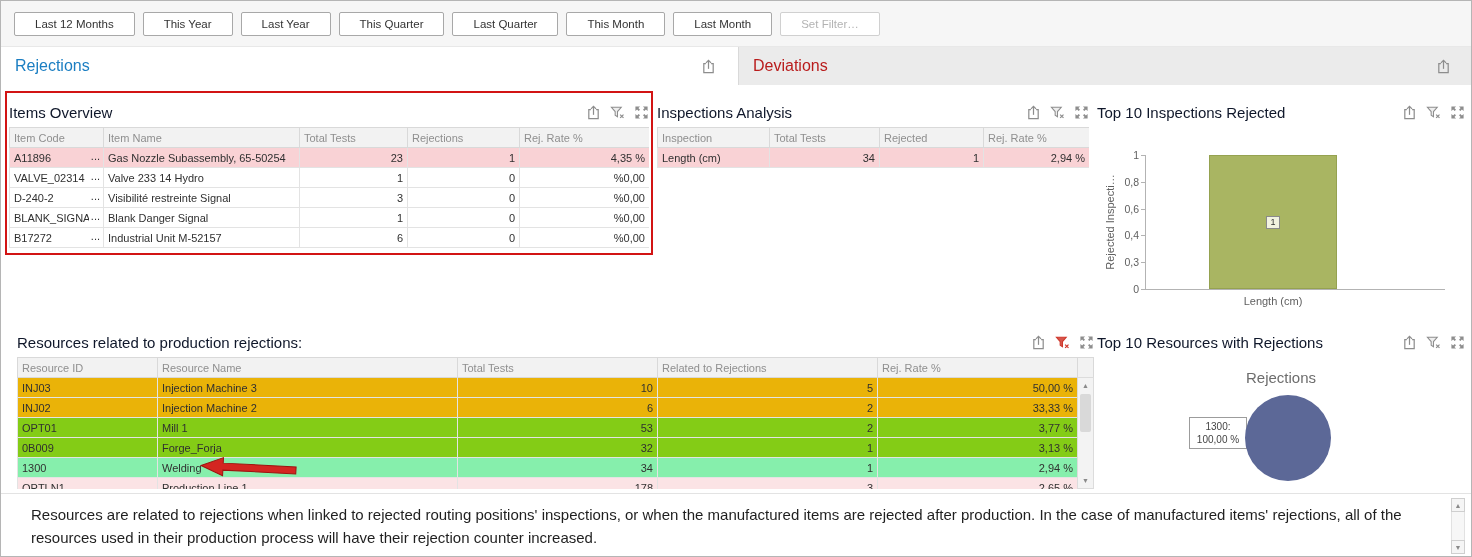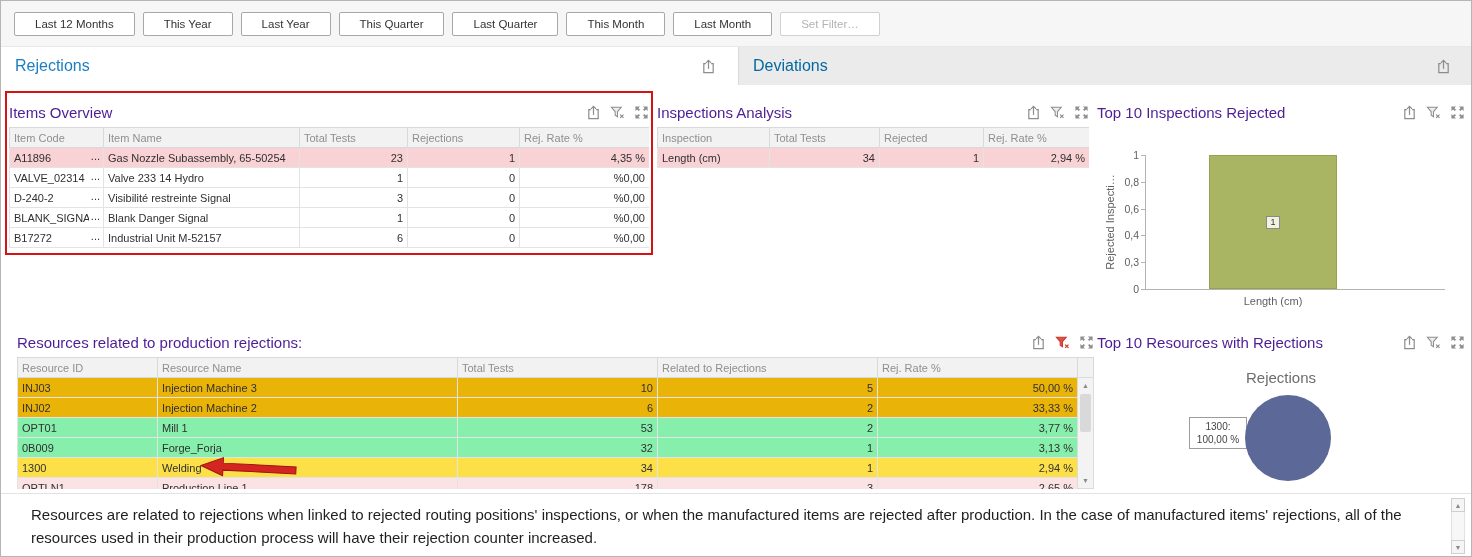--- a/index.html
+++ b/index.html
@@ -11,41 +11,41 @@
 .fbtn{height:24px;padding:0 20px;background:#fff;border:1px solid #a8a8a8;border-radius:2px;font-family:inherit;font-size:11.5px;color:#333;cursor:pointer;white-space:nowrap}
 .fbtn.disabled{color:#b3b3b3;border-color:#d0d0d0}
 
 
 .tab-bar{position:absolute;left:0;top:46px;width:100%;height:38px}
 .tab{position:absolute;top:0;height:38px;display:flex;align-items:center;cursor:pointer}
 .tab-rej{left:0;width:737px;background:#fff}
 .tab-dev{left:737px;width:735px;background:#ebebeb;border-left:1px solid #d9d9d9}
 .tab-label{font-size:16px;margin-left:14px}
 .tab-rej .tab-label{color:#1b7ec2}
-.tab-dev .tab-label{color:#0369a1}
+.tab-dev .tab-label{color:#b91c1c}
 .tab .icon{margin-left:auto;margin-right:22px}
 
 
 .panel{position:absolute;background:#fff}
 .p-head{display:flex;align-items:center;height:26px}
-.p-title{font-size:15px;color:#4c1d95;white-space:nowrap}
+.p-title{font-size:15px;color:#0f172a;white-space:nowrap}
 .p-icons{margin-left:auto;display:flex;align-items:center;gap:9px}
 .icon{width:15px;height:15px;display:inline-flex;color:#8d8d8d;cursor:pointer}
 .icon.red{color:#cf372b}
 .icon svg{display:block}
 
 
 table{border-collapse:collapse;table-layout:fixed;font-size:11px;width:100%}
 th{background:#f2f2f2;color:#8f8f8f;font-weight:normal;text-align:left;border:1px solid #d9d9d9;padding:2px 4px;height:20px;white-space:nowrap;overflow:hidden;cursor:pointer}
 td{border:1px solid #e3e3e3;padding:2px 4px;height:20px;color:#303030;white-space:nowrap;overflow:hidden;background:#fff}
 td.num{text-align:right}
 tr.pink td{background:#f9d2d5}
 tr.pinkdark td{background:#eab308}
-tr.pinklight td{background:#86efac}
-tr.sel td{background:#fde047}
+tr.pinklight td{background:#84cc16}
+tr.sel td{background:#86efac}
 tr.pinkfaint td{background:#fbe3e5}
 td.codecell{position:relative;padding-right:16px}
 .ell{position:absolute;right:3px;top:2px;background:inherit;padding-left:2px}
 .tbl-wrap{position:absolute;left:0;top:28px;overflow:hidden}
 
 
 .chart-area{position:absolute;left:0;top:26px;width:368px;height:188px}
 .ylab{position:absolute;left:13px;top:97px;transform:translate(-50%,-50%) rotate(-90deg);font-size:11px;color:#5f5f5f;white-space:nowrap}
 .yaxis{position:absolute;left:48px;top:30px;width:1px;height:134px;background:#b3b3b3}
 .xaxis{position:absolute;left:48px;top:164px;width:300px;height:1px;background:#b3b3b3}

